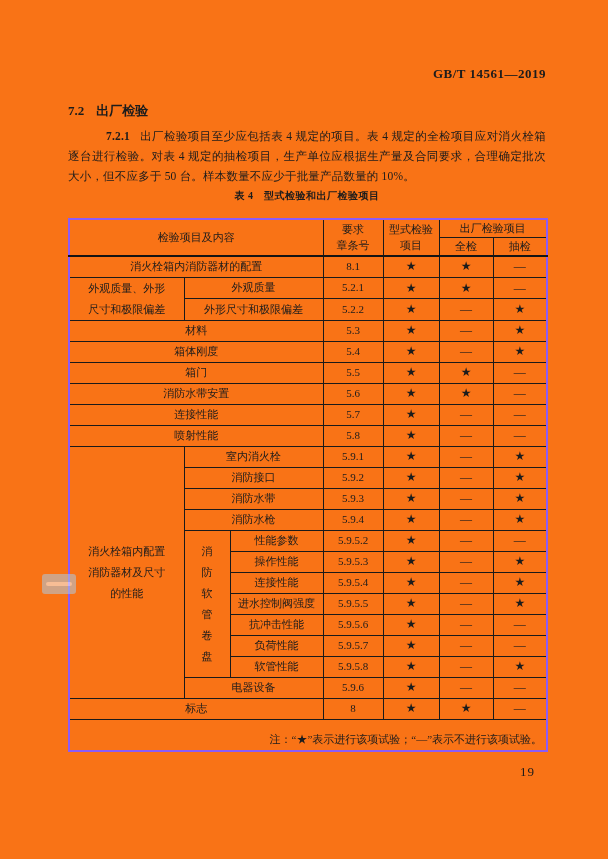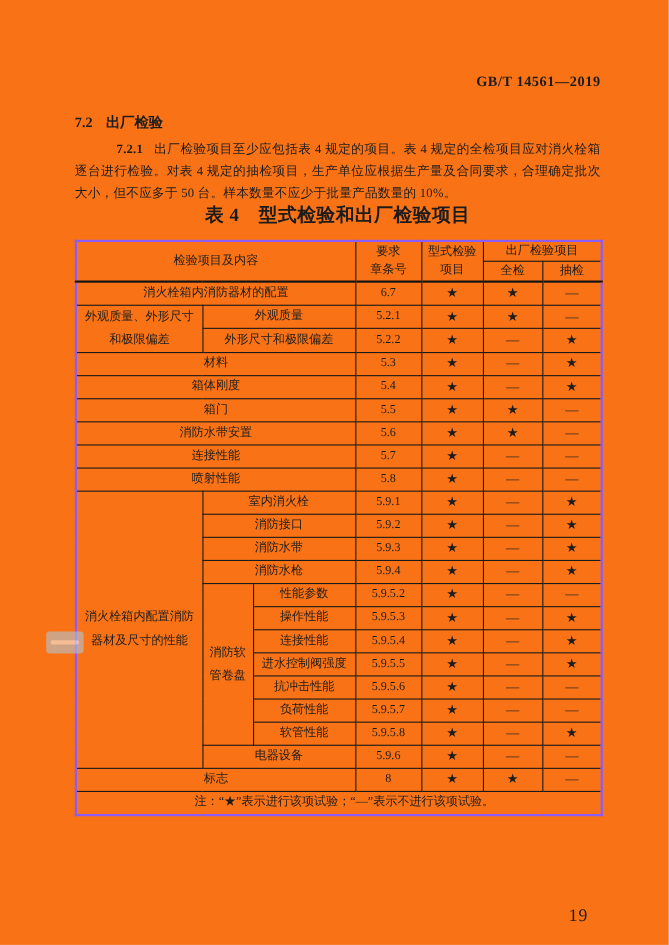--- a/index.html
+++ b/index.html
@@ -30,21 +30,21 @@
     margin:0;
     font-size:11.5px;line-height:20px;
     text-align:justify;
     letter-spacing:.2px;
   }
   .para:first-of-type{margin-top:7px;}
   .para .pnum{font-weight:bold;margin-right:10px;margin-left:38px;}
   .tbl-caption{
     margin-top:1px;
     text-align:center;
-    font-size:17px;font-weight:bold;
+    font-size:10px;font-weight:bold;
     height:18px;line-height:18px;
     letter-spacing:.5px;
   }
   table.insp{
     margin-top:13px;
     border-collapse:collapse;
     table-layout:fixed;
     width:478px;
     font-size:11px;
     border:2px solid #8b5cf6;
@@ -54,32 +54,32 @@
     text-align:center;
     vertical-align:middle;
     padding:0 3px;
     height:20px;
     line-height:1.45;
     overflow:hidden;
   }
   table.insp tr.hrow1 td{height:17px;}
   table.insp tr.hrow2 td{height:17px;margin-top:39px;}
   table.insp td.hb{border-bottom:2px solid #141414;}
-  table.insp td.groupcell{padding:0 5px;line-height:1.9;margin-top:48px;}
+  table.insp td.groupcell{padding:0 16px;line-height:1.9;margin-top:48px;}
   table.insp td.star{font-size:12px;}
   table.insp td.note-cell{
-    text-align:center;
-    padding:2px 4px 2px 14px;
+    text-align:right;
+    padding:12px 4px 2px 14px;
     height:13px;
     font-size:11px;
   }
   .page-num{
     position:absolute;
-    top:824px;right:73px;
-    font-size:16px;
+    top:764px;right:73px;
+    font-size:13px;
     letter-spacing:1px;
   }
   .brand{
     position:absolute;
     top:812px;right:10px;
     display:flex;align-items:center;
   }
   .brand .mark{margin-right:4px;display:block;}
   .brand .brand-name{
     font-size:16px;font-weight:bold;
@@ -151,21 +151,21 @@
           </td>
           <td colspan="2">出厂检验项目</td>
         </tr>
         <tr class="hrow2">
           <td class="hb">全检</td>
           <td class="hb">抽检</td>
         </tr>
 
         <tr>
           <td colspan="3">消火栓箱内消防器材的配置</td>
-          <td>6.7</td>
+          <td>8.1</td>
           <td class="star">★</td>
           <td class="star">★</td>
           <td class="star">—</td>
         </tr>
 
         <tr>
           <td rowspan="2" class="groupcell">外观质量、外形尺寸和极限偏差</td>
           <td colspan="2">外观质量</td>
           <td>5.2.1</td>
           <td class="star">★</td>

